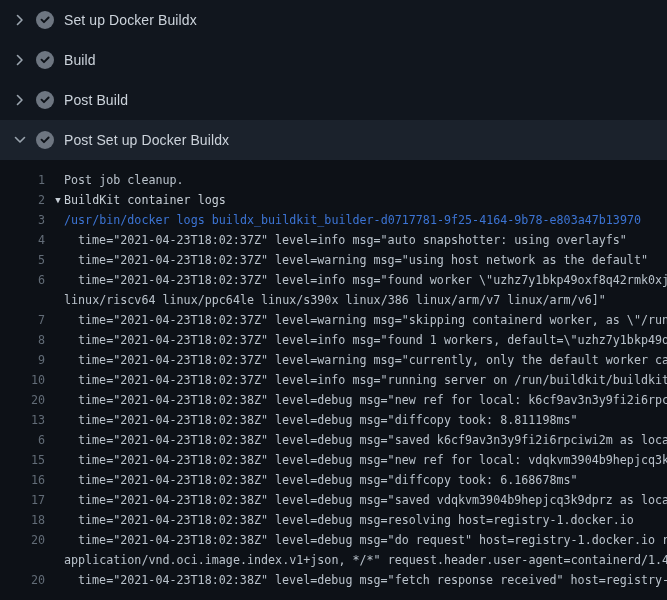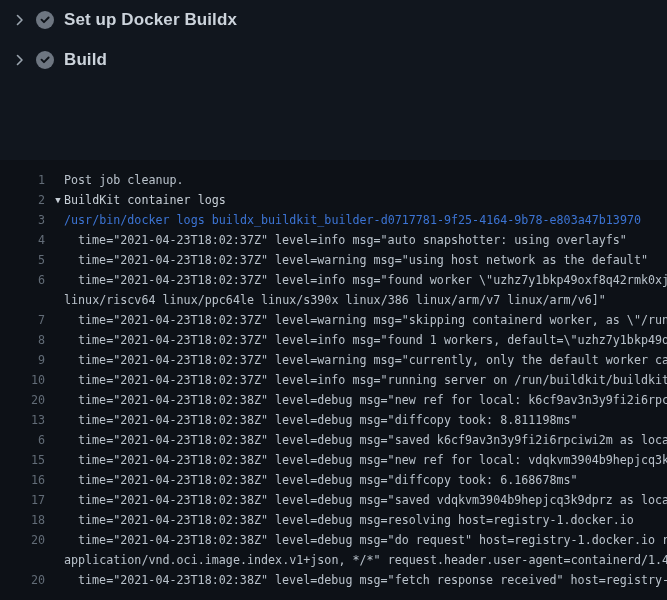--- a/index.html
+++ b/index.html
@@ -14,21 +14,21 @@
   .step{
     height:40px;display:flex;align-items:center;
     padding-left:12px;box-sizing:border-box;cursor:pointer;
   }
   .step.expanded{background:#1b222c;}
   .chev{width:16px;height:16px;flex:none;display:block;}
   .chev path{stroke:#9aa4ae;stroke-width:1.6;fill:none;stroke-linecap:round;stroke-linejoin:round;}
   .step.expanded .chev{transform:rotate(90deg);}
   .check{width:18px;height:18px;flex:none;margin-left:8px;display:block;}
   .step .label{
-    margin-left:10px;color:#ccd3db;font-size:17px;font-weight:700;letter-spacing:.1px;
+    margin-left:10px;color:#ccd3db;font-size:14px;font-weight:400;letter-spacing:.1px;
   }
   
   .log{
     position:absolute;top:160px;left:0;right:0;bottom:0;
     background:#0d1117;overflow:hidden;
     padding-top:10px;box-sizing:border-box;
     font-family:"DejaVu Sans Mono","Liberation Mono",monospace;
     font-size:11.7px;color:#b9c2cb;
   }
   .row{display:flex;height:20px;line-height:20px;white-space:pre;overflow:hidden;}
@@ -66,21 +66,41 @@
     <svg class="chev" viewBox="0 0 16 16">
       <path d="M5.5 3.5 L10 8 L5.5 12.5"></path>
     </svg>
     <svg class="check" viewBox="0 0 16 16">
       <circle cx="8" cy="8" r="8" fill="#6e7681"></circle>
       <path d="M11.2 5.8 L7.1 9.9 L4.9 7.7" stroke="#0d1117" stroke-width="1.7" fill="none" stroke-linecap="round" stroke-linejoin="round"></path>
     </svg>
     <span class="label">Build</span>
   </div>
 
-
+  <div class="step">
+    <svg class="chev" viewBox="0 0 16 16">
+      <path d="M5.5 3.5 L10 8 L5.5 12.5"></path>
+    </svg>
+    <svg class="check" viewBox="0 0 16 16">
+      <circle cx="8" cy="8" r="8" fill="#6e7681"></circle>
+      <path d="M11.2 5.8 L7.1 9.9 L4.9 7.7" stroke="#0d1117" stroke-width="1.7" fill="none" stroke-linecap="round" stroke-linejoin="round"></path>
+    </svg>
+    <span class="label">Post Build</span>
+  </div>
+
+  <div class="step expanded">
+    <svg class="chev" viewBox="0 0 16 16">
+      <path d="M5.5 3.5 L10 8 L5.5 12.5"></path>
+    </svg>
+    <svg class="check" viewBox="0 0 16 16">
+      <circle cx="8" cy="8" r="8" fill="#6e7681"></circle>
+      <path d="M11.2 5.8 L7.1 9.9 L4.9 7.7" stroke="#0d1117" stroke-width="1.7" fill="none" stroke-linecap="round" stroke-linejoin="round"></path>
+    </svg>
+    <span class="label">Post Set up Docker Buildx</span>
+  </div>
 </div>
 <div class="log">
   <div class="row plain">
     <span class="num">1</span>
     <span class="txt-wrap">
       
       <span class="txt">Post job cleanup.</span>
     </span>
   </div>
 

